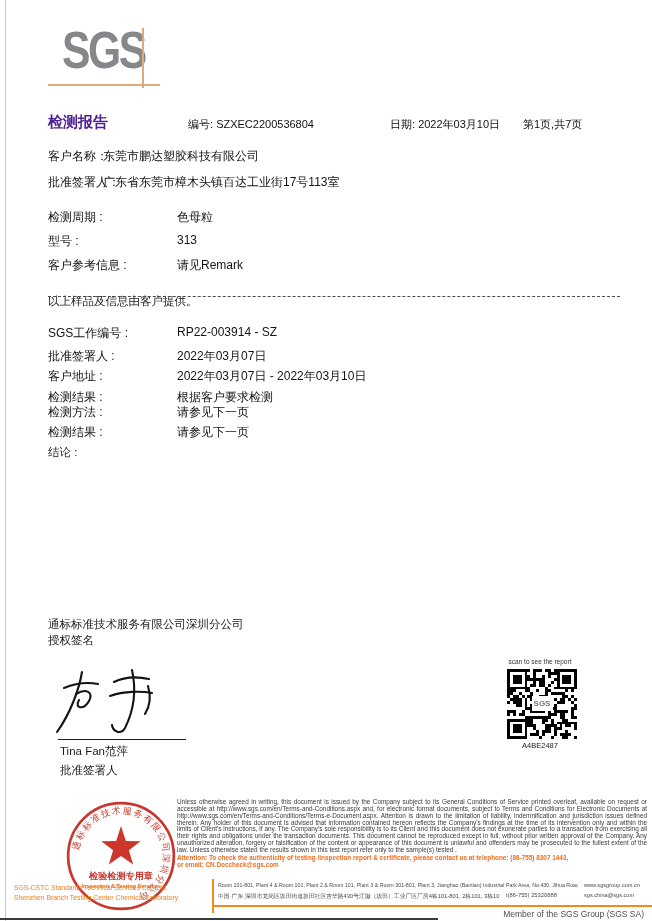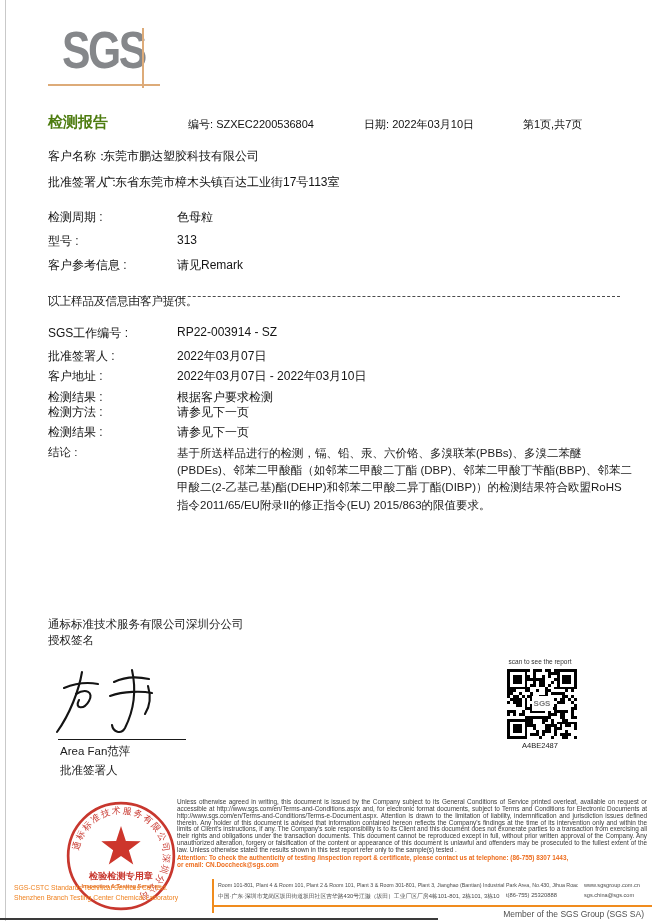--- a/index.html
+++ b/index.html
@@ -11,21 +11,21 @@
   .abs{position:absolute;}
   
   .scan-left{left:5px;top:0;width:1px;height:921px;background:#c9c9c9;}
   .scan-bottom{left:0;top:918px;width:438px;height:2px;background:#3a3a3a;}
   
   .logo{left:62px;top:24px;font-weight:bold;font-size:52px;color:#85878a;
     letter-spacing:-3px;transform:scaleX(.82);transform-origin:left top;line-height:1;}
   .tan-h{left:48px;top:84px;width:112px;height:2px;background:#ddab79;}
   .tan-v{left:142px;top:28px;width:2px;height:60px;background:#ddab79;}
   
-  .doc-title{left:48px;top:113px;font-size:15px;font-weight:bold;color:#4d7c0f;}
+  .doc-title{left:48px;top:113px;font-size:15px;font-weight:bold;color:#4c1d95;}
   .hdr-field{top:117px;font-size:11px;color:#111;}
   
   .row{left:48px;font-size:12px;color:#141414;white-space:nowrap;}
   .row .lbl{display:inline-block;}   
   .row.client .val{position:absolute;left:55px;top:0;}
   .row.spec .val{position:absolute;left:129px;top:0;}
   .note{left:48px;font-size:11.5px;}
   .dash-sep{left:48px;top:296px;width:572px;border-top:1px dashed #4a4a4a;}
   
   .conc-lbl{left:48px;top:445px;font-size:11.5px;}
@@ -73,21 +73,21 @@
 
   <div class="abs logo">SGS</div>
   <div class="abs tan-h"></div>
   <div class="abs tan-v"></div>
 
   <div class="abs doc-title">检测报告</div>
   <div class="abs hdr-field" style="left:188px">
     <span>编号:</span>
     <span>SZXEC2200536804</span>
   </div>
-  <div class="abs hdr-field" style="left:364px">
+  <div class="abs hdr-field" style="left:390px">
     <span>日期:</span>
     <span>2022年03月10日</span>
   </div>
   <div class="abs hdr-field" style="left:523px">第1页,共7页</div>
 
   <div class="abs row client" style="top:148px">
     <span class="lbl">客户名称：</span>
     <span class="val">东莞市鹏达塑胶科技有限公司</span>
   </div>
   <div class="abs row client" style="top:174px">
@@ -130,38 +130,37 @@
   <div class="abs row spec" style="top:404px">
     <span class="lbl">检测方法 :</span>
     <span class="val">请参见下一页</span>
   </div>
   <div class="abs row spec" style="top:424px">
     <span class="lbl">检测结果 :</span>
     <span class="val">请参见下一页</span>
   </div>
 
   <div class="abs conc-lbl">结论 :</div>
-  <div class="abs conc-text">基于所送样品进行的检测，镉、铅、汞、六价铬、多溴联苯(PBBs)、多溴二苯醚(PBDEs)、邻苯二甲酸酯（如邻苯二甲酸二丁酯 (DBP)、邻苯二甲酸丁苄酯(BBP)、邻苯二甲酸二(2-乙基己基)酯(DEHP)和邻苯二甲酸二异丁酯(DIBP)）的检测结果符合欧盟RoHS指令2011/65/EU附录II的修正指令(EU) 2015/863的限值要求。</div>
 
   <div class="abs sig-company">通标标准技术服务有限公司深圳分公司</div>
   <div class="abs sig-auth">授权签名</div>
 
   <svg class="abs sig-svg" width="140" height="74" viewBox="0 0 140 74">
     <g fill="none" stroke="#141414" stroke-width="2.1" stroke-linecap="round">
       <path d="M12,26 C24,21 36,20 46,22"></path>
       <path d="M30,10 C27,28 18,52 5,70"></path>
       <path d="M24,32 C34,26 42,30 37,39 C32,48 22,47 27,38"></path>
       <path d="M62,20 C74,14 88,15 97,17"></path>
       <path d="M80,8 C84,26 83,46 73,66 C69,73 61,70 60,63"></path>
       <path d="M58,34 C72,29 90,29 100,31"></path>
       <path d="M96,24 C99,34 98,44 93,52"></path>
     </g>
   </svg>
   <div class="abs sig-line"></div>
-  <div class="abs sig-name">Area Fan范萍</div>
+  <div class="abs sig-name">Tina Fan范萍</div>
   <div class="abs sig-role">批准签署人</div>
 
   <div class="abs qr-caption">scan to see the report</div>
   <div class="abs qr" id="qr">
       <i style="left:0%;top:0%"></i>
       <i style="left:4.166666666666667%;top:0%"></i>
       <i style="left:8.333333333333334%;top:0%"></i>
       <i style="left:12.5%;top:0%"></i>
       <i style="left:16.666666666666668%;top:0%"></i>
       <i style="left:20.833333333333332%;top:0%"></i>

